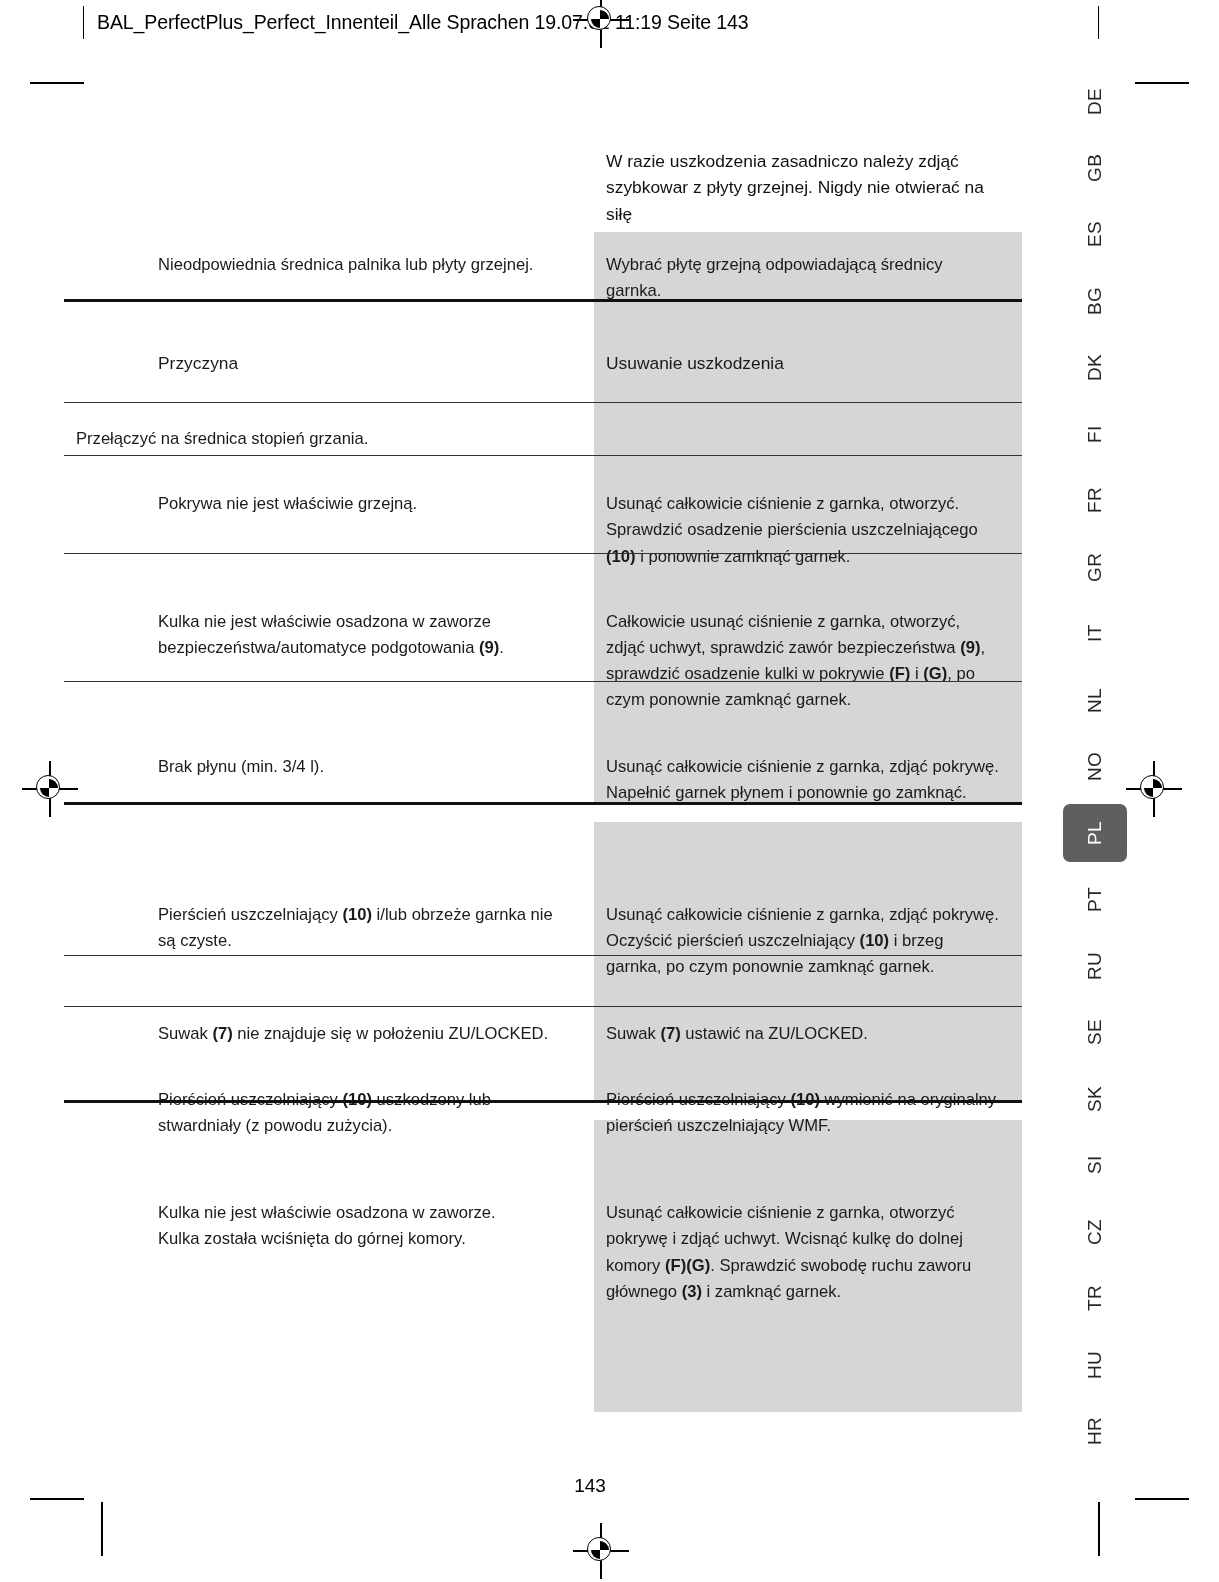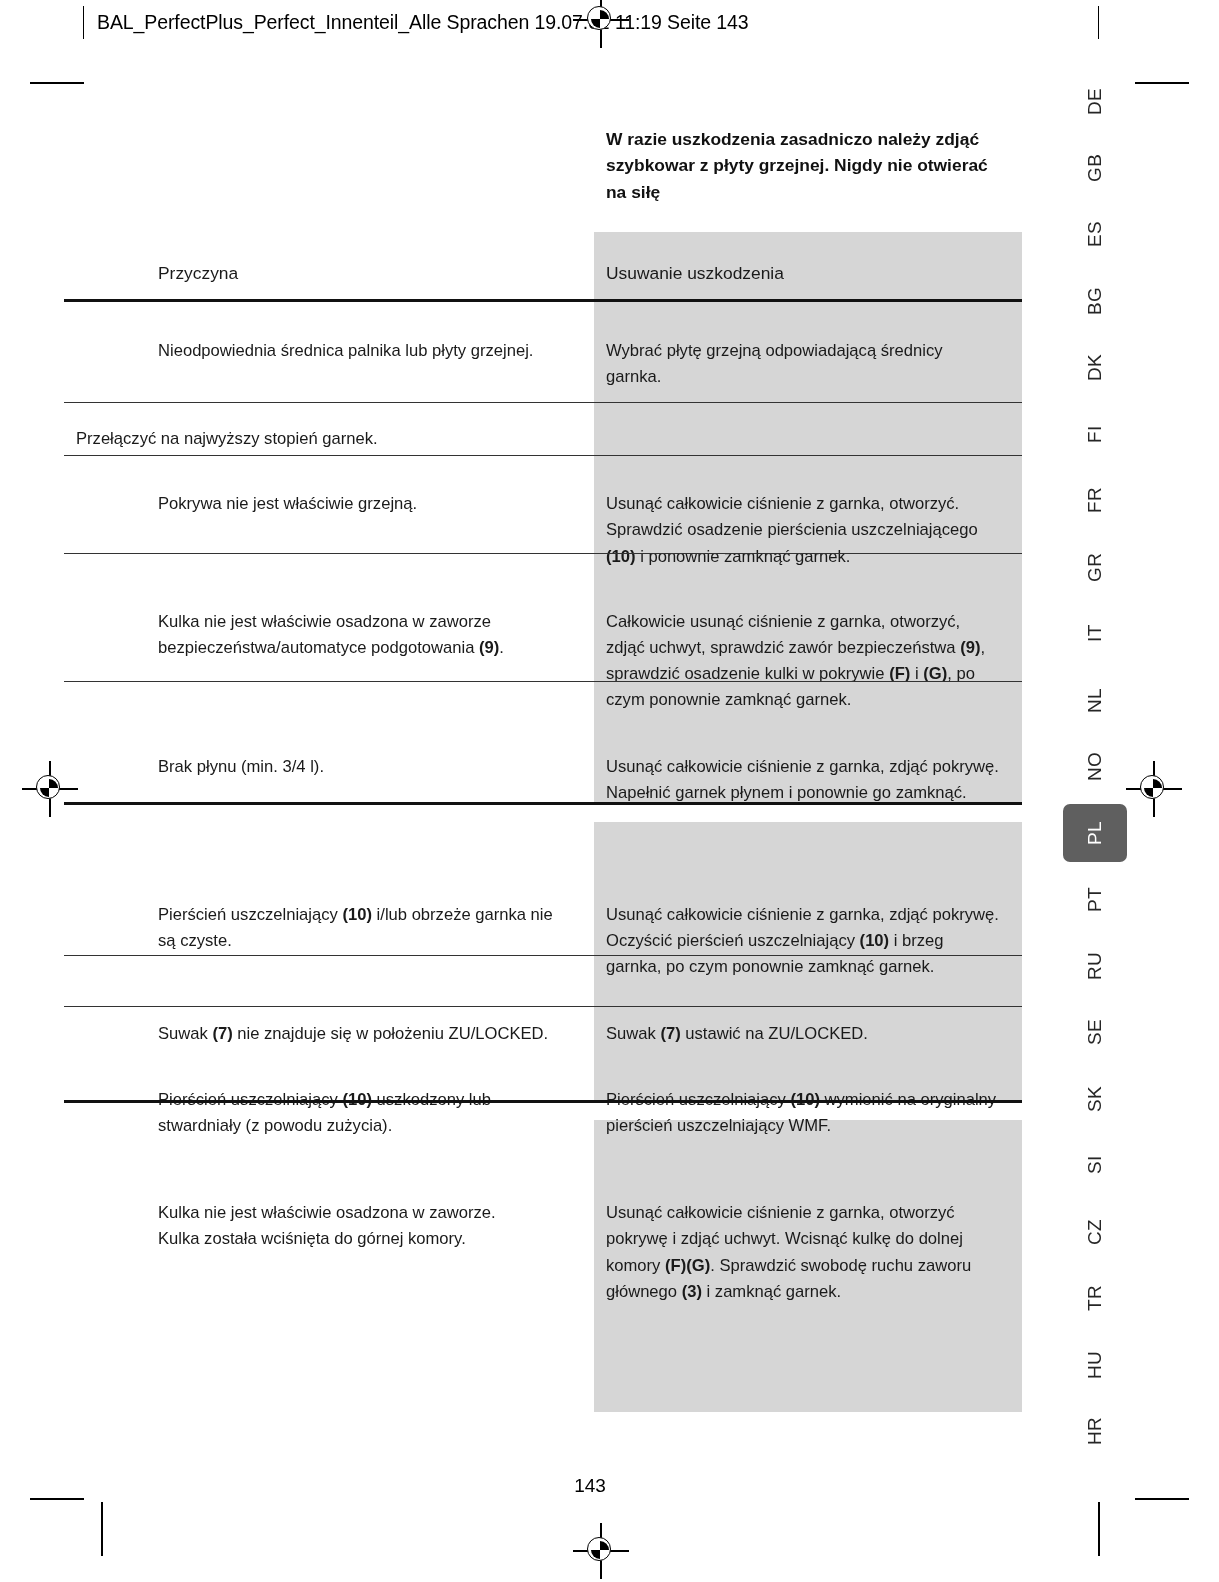--- a/index.html
+++ b/index.html
@@ -101,24 +101,24 @@
   .content {
     position: absolute;
     left: 0; top: 0;
     width: 1219px;
     height: 1582px;
   }
 
   .intro {
     position: absolute;
     left: 606px;
-    top: 126px;
+    top: 148px;
     width: 400px;
     font-size: 17.4px;
-    font-weight: bold;
+    font-weight: normal;
     line-height: 1.52;
     color: #111;
   }
 
   
   .gray-band {
     position: absolute;
     left: 594px;
     width: 428px;
     background: #d6d6d6;
@@ -255,32 +255,32 @@
   <div class="content">
 
     <div class="intro">W razie uszkodzenia zasadniczo należy zdjąć szybkowar z płyty grzejnej. Nigdy nie otwierać na siłę</div>
 
     <div class="gray-band" style="top:232px; height:570px;"></div>
     <div class="gray-band" style="top:822px; height:278px;"></div>
     <div class="gray-band" style="top:1120px; height:292px;"></div>
 
     <div class="tbl">
 
+      <div class="row">
+        <div class="cell-left" style="padding-top:20px; padding-bottom:18px;">Nieodpowiednia średnica palnika lub płyty grzejnej.</div>
+        <div class="cell-right" style="padding-top:20px; padding-bottom:18px;">Wybrać płytę grzejną odpowiadającą średnicy garnka.</div>
+      </div>
+
       <div class="row hdr">
         <div class="cell-left" style="padding-top:28px; padding-bottom:30px;">Przyczyna</div>
         <div class="cell-right" style="padding-top:28px; padding-bottom:30px;">Usuwanie uszkodzenia</div>
       </div>
 
       <div class="row">
-        <div class="cell-left" style="padding-top:20px; padding-bottom:18px;">Nieodpowiednia średnica palnika lub płyty grzejnej.</div>
-        <div class="cell-right" style="padding-top:20px; padding-bottom:18px;">Wybrać płytę grzejną odpowiadającą średnicy garnka.</div>
-      </div>
-
-      <div class="row">
-        <div class="cell-right" style="padding-top:18px; padding-bottom:20px;">Przełączyć na najwyższy stopień garnek.</div>
+        <div class="cell-right" style="padding-top:18px; padding-bottom:20px;">Przełączyć na średnica stopień grzania.</div>
       </div>
 
       <div class="row">
         <div class="cell-left" style="padding-top:19px; padding-bottom:19px;">Pokrywa nie jest właściwie grzejną.</div>
         <div class="cell-right" style="padding-top:19px; padding-bottom:19px;">Usunąć całkowicie ciśnienie z garnka, otworzyć. Sprawdzić osadzenie pierścienia uszczelniającego <b>(10)</b> i ponownie zamknąć garnek.</div>
       </div>
 
       <div class="row">
         <div class="cell-left" style="padding-top:20px; padding-bottom:20px;">Kulka nie jest właściwie osadzona w zaworze bezpieczeństwa/automatyce podgotowania <b>(9)</b>.</div>
         <div class="cell-right" style="padding-top:20px; padding-bottom:20px;">Całkowicie usunąć ciśnienie z garnka, otworzyć, zdjąć uchwyt, sprawdzić zawór bezpieczeństwa <b>(9)</b>, sprawdzić osadzenie kulki w pokrywie <b>(F)</b> i <b>(G)</b>, po czym ponownie zamknąć garnek.</div>

